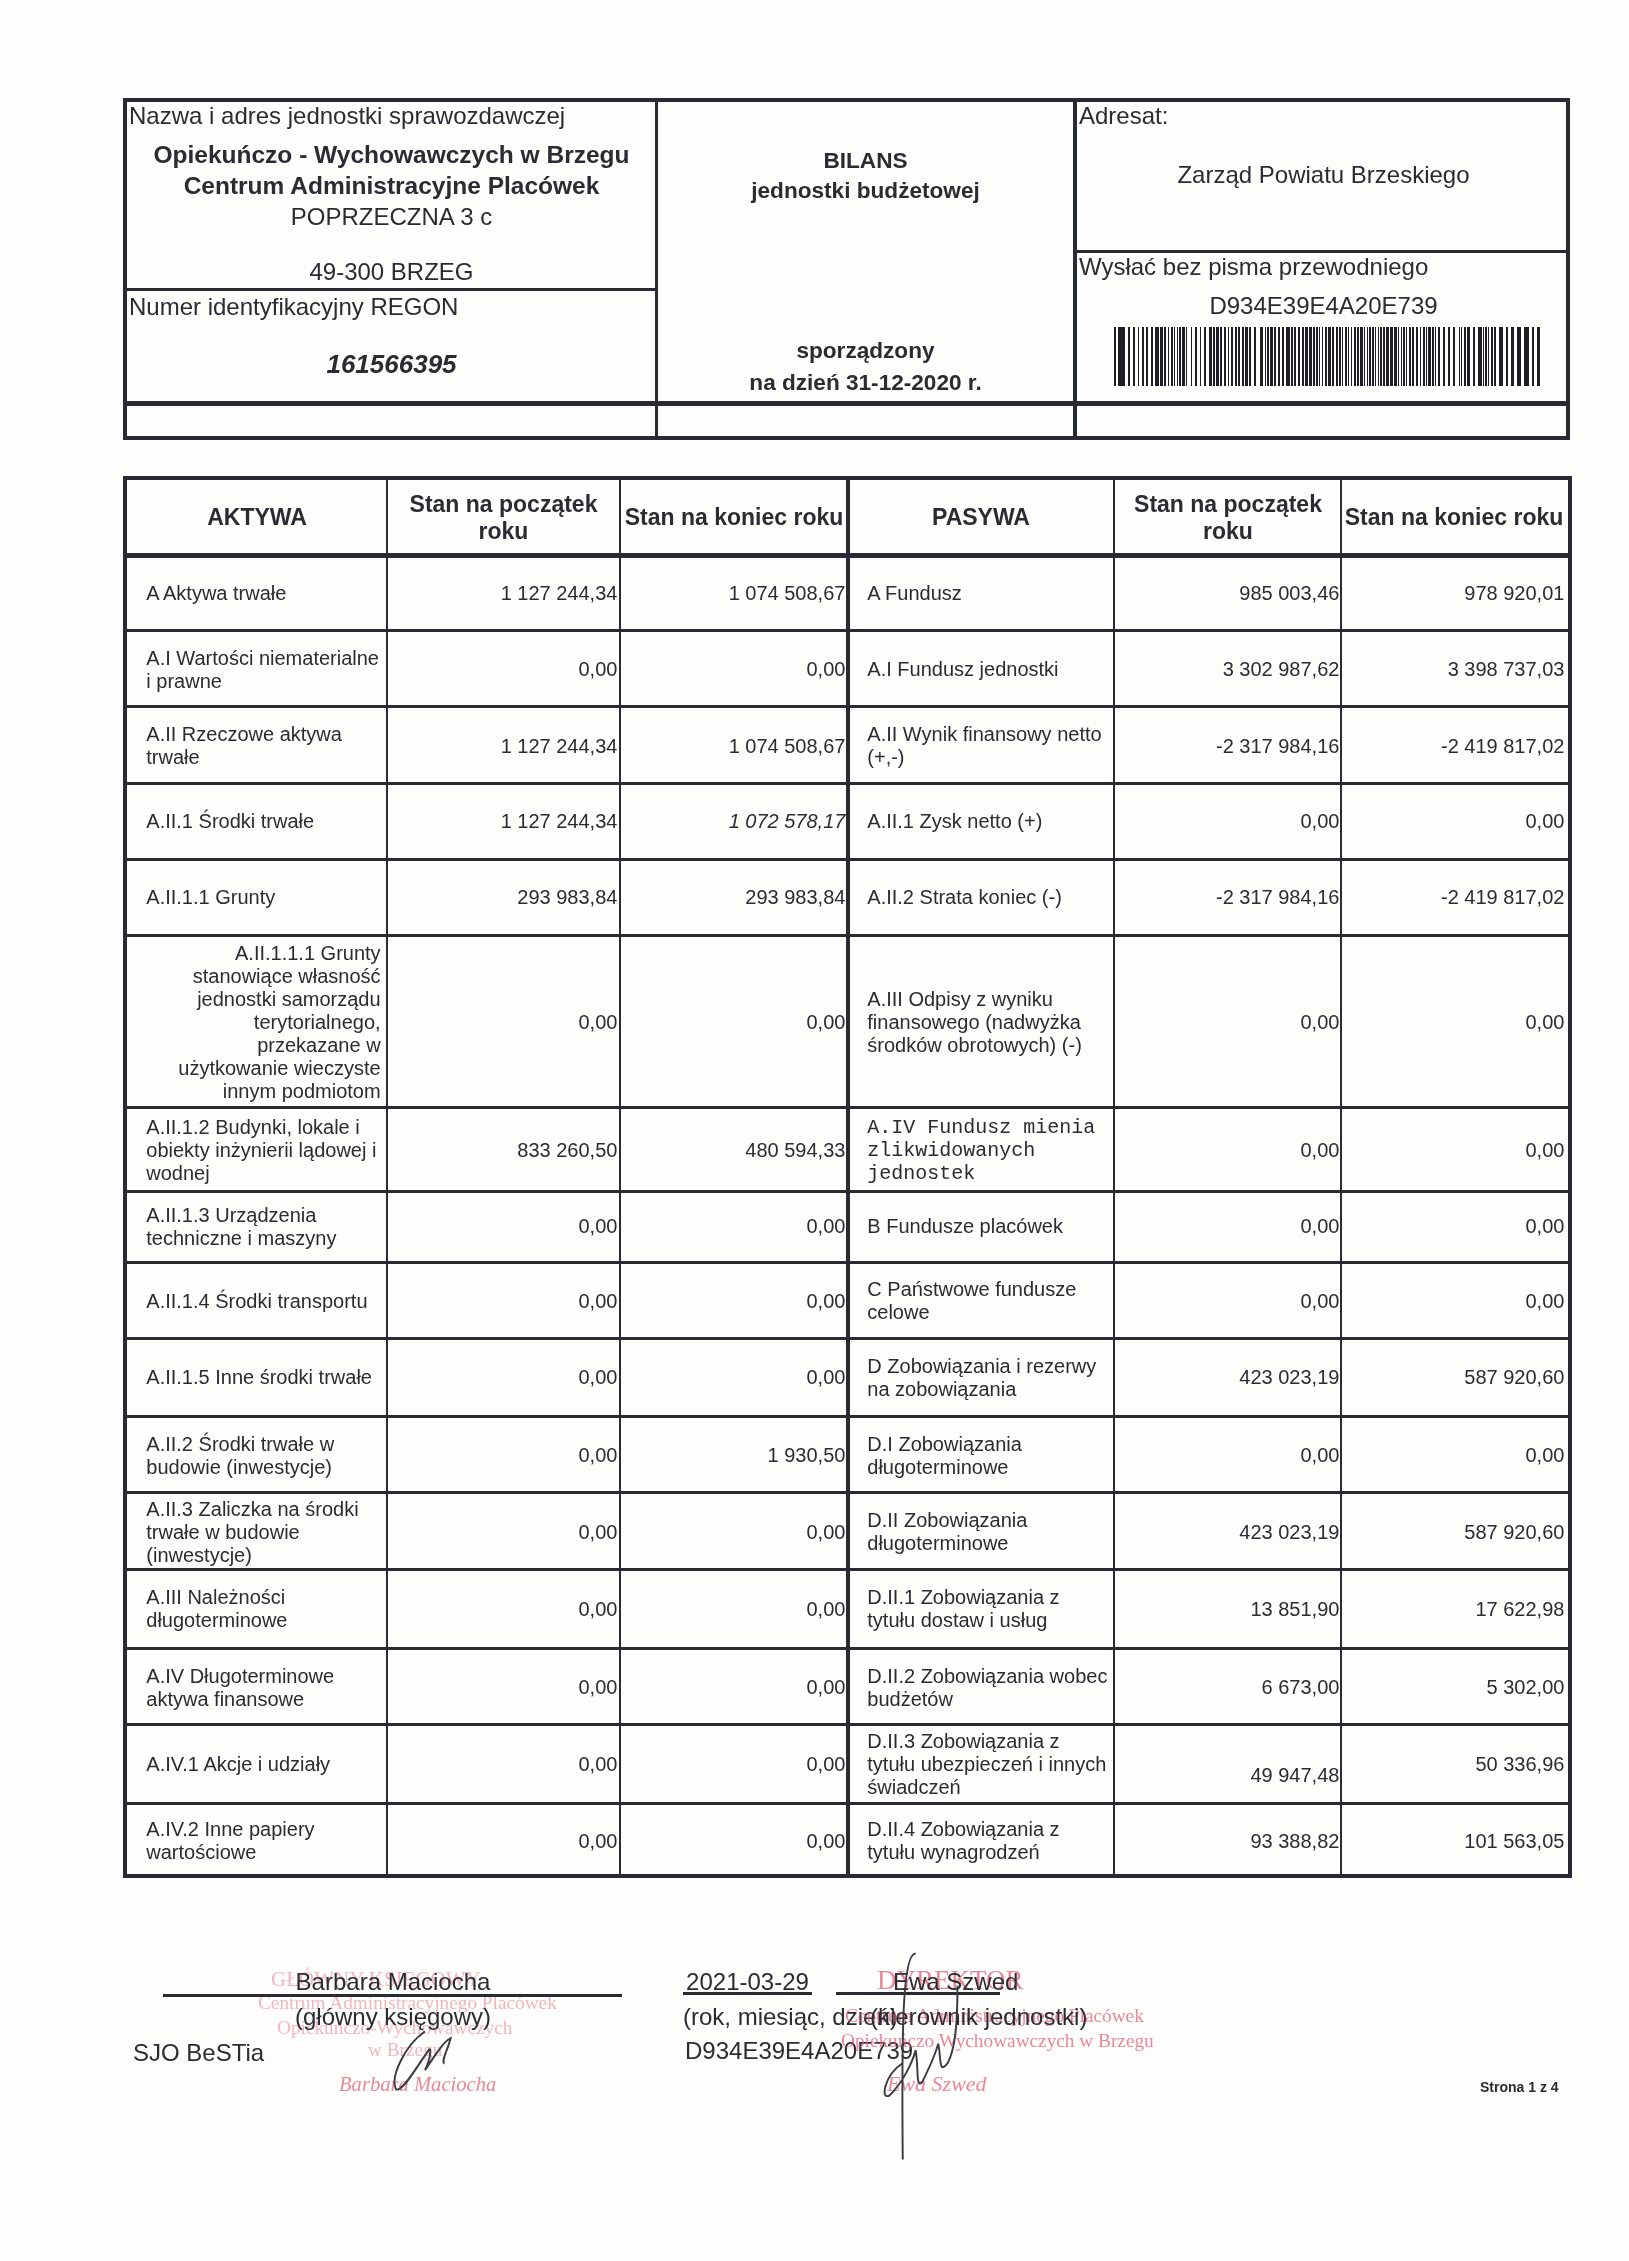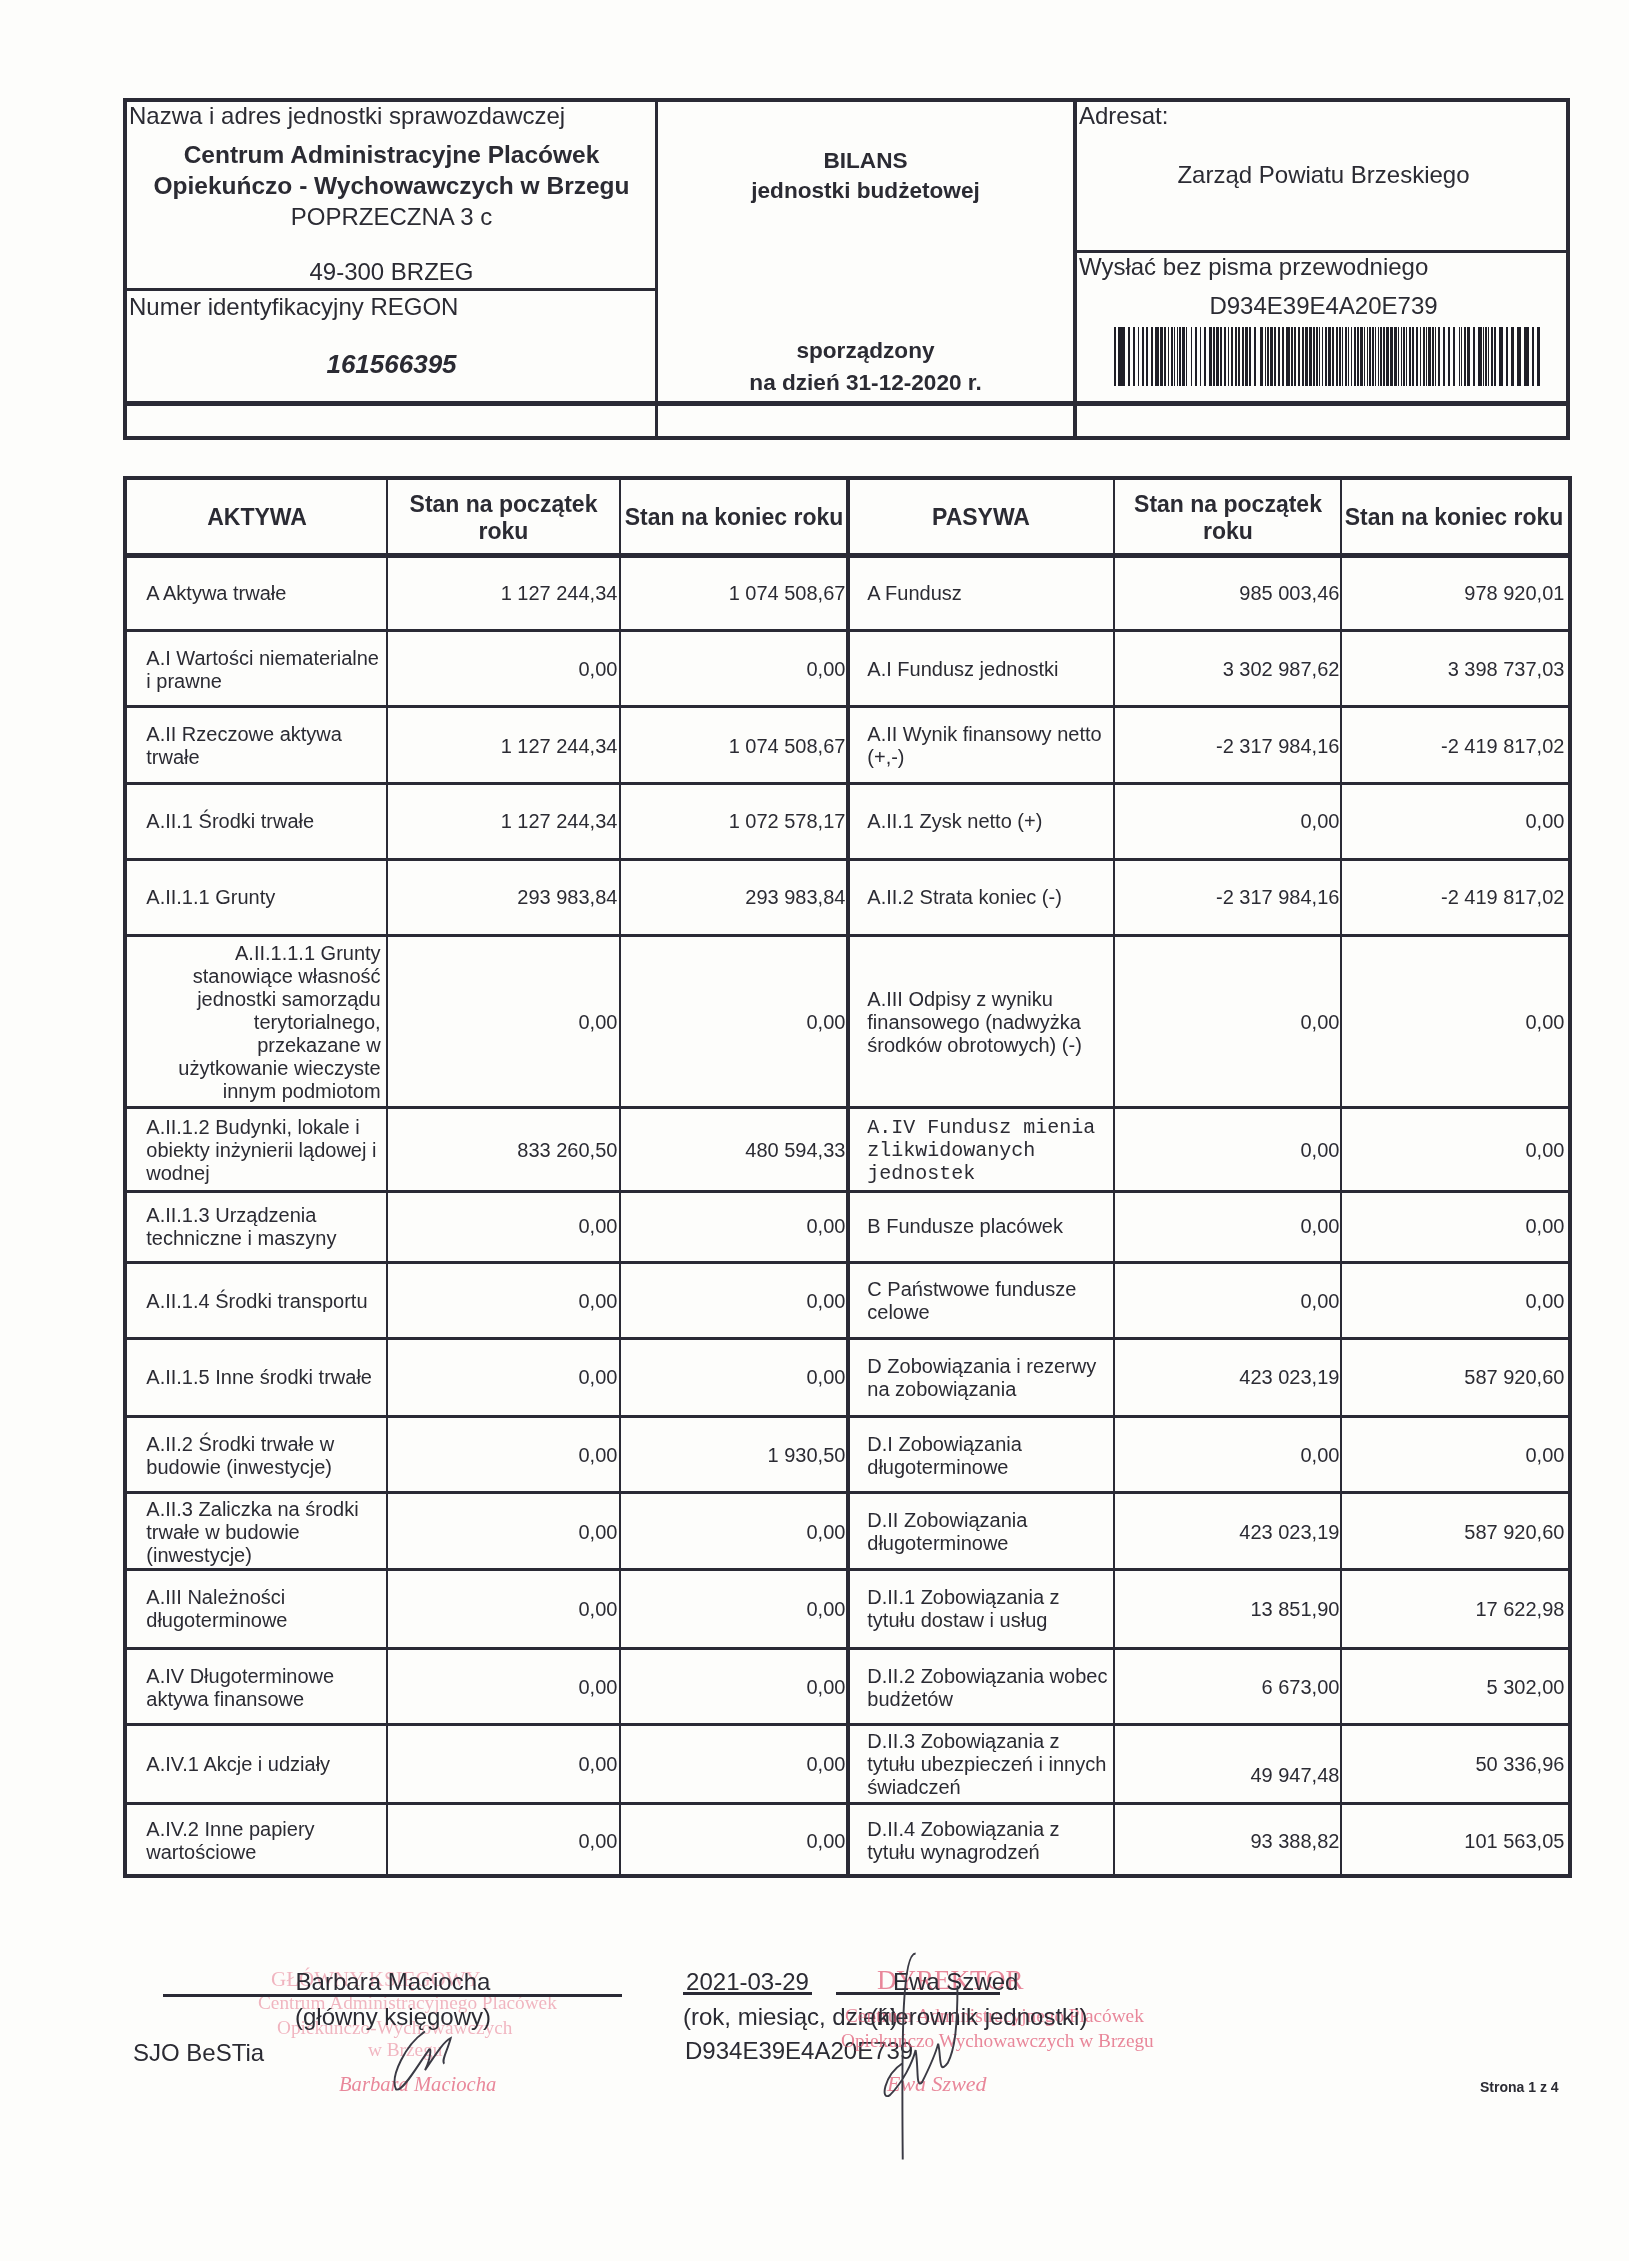--- a/index.html
+++ b/index.html
@@ -36,22 +36,22 @@
 
 <div id="hdr" class="abs"></div>
 <div class="vline" style="left:655px; top:98px; width:3.2px; height:342px;"></div>
 <div class="vline" style="left:1073px; top:98px; width:3.9px; height:342px;"></div>
 <div class="hline" style="left:123px; top:288px; width:535px; height:2.6px;"></div>
 <div class="hline" style="left:1073px; top:250px; width:496px; height:2.6px;"></div>
 <div class="hline" style="left:123px; top:401px; width:1447px; height:4.5px;"></div>
 
 <div class="abs hlabel" style="left:129px; top:103px;">Nazwa i adres jednostki sprawozdawczej</div>
 <div class="abs center bold" style="left:127px; top:139px; width:529px; font-size:24.5px; line-height:31px;">
+  <div>Opiekuńczo - Wychowawczych w Brzegu</div>
   <div>Centrum Administracyjne Placówek</div>
-  <div>Opiekuńczo - Wychowawczych w Brzegu</div>
 </div>
 <div class="abs center hlabel" style="left:127px; top:204px; width:529px;">POPRZECZNA 3 c</div>
 <div class="abs center hlabel" style="left:127px; top:259px; width:529px;">49-300 BRZEG</div>
 <div class="abs hlabel" style="left:129px; top:294px;">Numer identyfikacyjny REGON</div>
 <div class="abs center bold" style="left:127px; top:349px; width:529px; font-size:26px; font-style:italic;">161566395</div>
 
 <div class="abs center bold" style="left:658px; top:146px; width:415px; font-size:22.6px; line-height:30px;">
   <div>BILANS</div>
   <div>jednostki budżetowej</div>
 </div>
@@ -245,21 +245,21 @@
       <div class="cell label" style="left: 127px; top: 709px; width: 260px; height: 74px;">A.II Rzeczowe aktywa trwałe</div>
       <div class="cell num" style="left: 387px; top: 709px; width: 233px; height: 74px;">1 127 244,34</div>
       <div class="cell num" style="left: 620px; top: 709px; width: 228px; height: 74px;">1 074 508,67</div>
       <div class="cell label" style="left: 848px; top: 709px; width: 266px; height: 74px;">A.II Wynik finansowy netto (+,-)</div>
       <div class="cell num" style="left: 1114px; top: 709px; width: 228px; height: 74px;">-2 317 984,16</div>
       <div class="cell num" style="left: 1341px; top: 709px; width: 226px; height: 74px;">-2 419 817,02</div>
     </div>
     <div>
       <div class="cell label" style="left: 127px; top: 785px; width: 260px; height: 73px;">A.II.1 Środki trwałe</div>
       <div class="cell num" style="left: 387px; top: 785px; width: 233px; height: 73px;">1 127 244,34</div>
-      <div class="cell num" style="left: 620px; top: 785px; width: 228px; height: 73px;">1 072 578,17</div>
+      <div class="cell num" style="left: 620px; top: 785px; width: 228px; height: 73px; font-style: italic;">1 072 578,17</div>
       <div class="cell label" style="left: 848px; top: 785px; width: 266px; height: 73px;">A.II.1 Zysk netto (+)</div>
       <div class="cell num" style="left: 1114px; top: 785px; width: 228px; height: 73px;">0,00</div>
       <div class="cell num" style="left: 1341px; top: 785px; width: 226px; height: 73px;">0,00</div>
     </div>
     <div>
       <div class="cell label" style="left: 127px; top: 861px; width: 260px; height: 72px;">A.II.1.1 Grunty</div>
       <div class="cell num" style="left: 387px; top: 861px; width: 233px; height: 72px;">293 983,84</div>
       <div class="cell num" style="left: 620px; top: 861px; width: 228px; height: 72px;">293 983,84</div>
       <div class="cell label" style="left: 848px; top: 861px; width: 266px; height: 72px;">A.II.2 Strata koniec (-)</div>
       <div class="cell num" style="left: 1114px; top: 861px; width: 228px; height: 72px;">-2 317 984,16</div>

